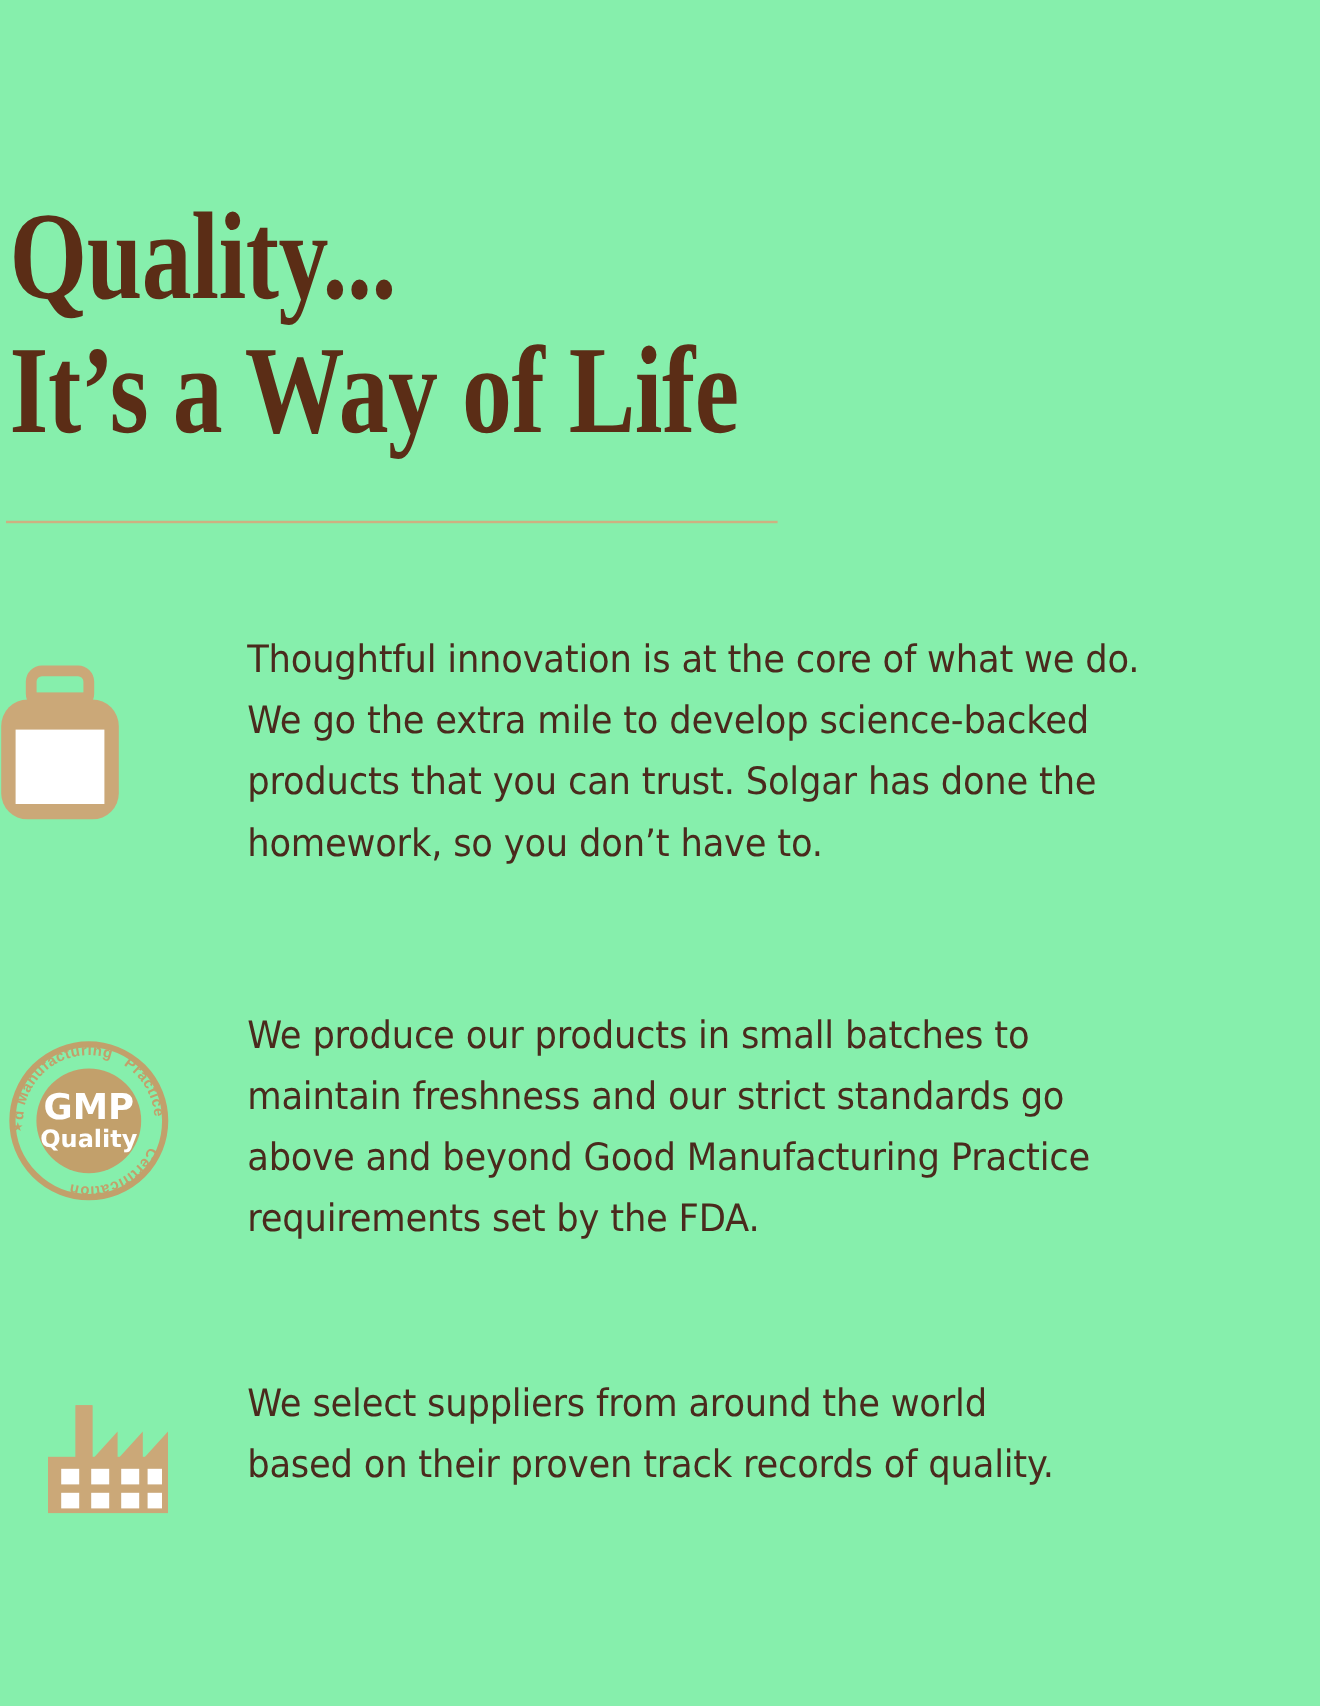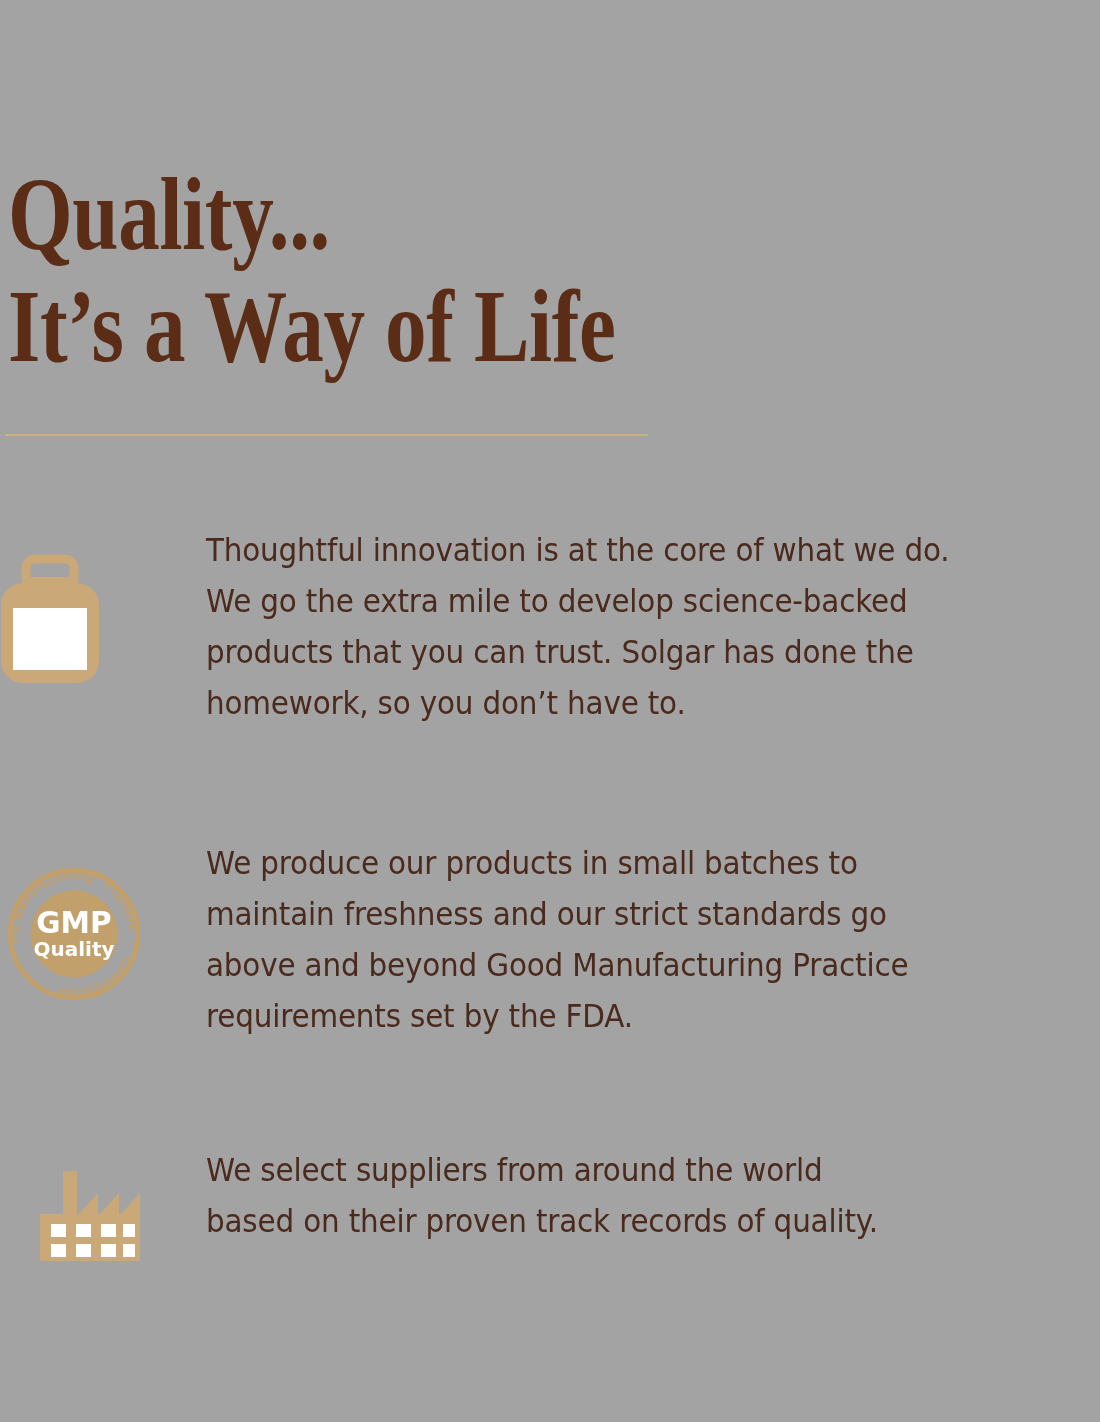--- a/index.html
+++ b/index.html
@@ -13,21 +13,21 @@
     height: 1422px;
     position: relative;
     overflow: hidden;
     font-family: "Liberation Sans", sans-serif;
     -webkit-font-smoothing: antialiased;
   }
 
   .page {
     position: absolute;
     inset: 0;
-    background: #a3a3a3;
+    background: #86efac;
   }
 
   
   .headline {
     position: absolute;
     left: 8px;
     top: 160px;
     width: 1000px;
   }
   .headline-line {

